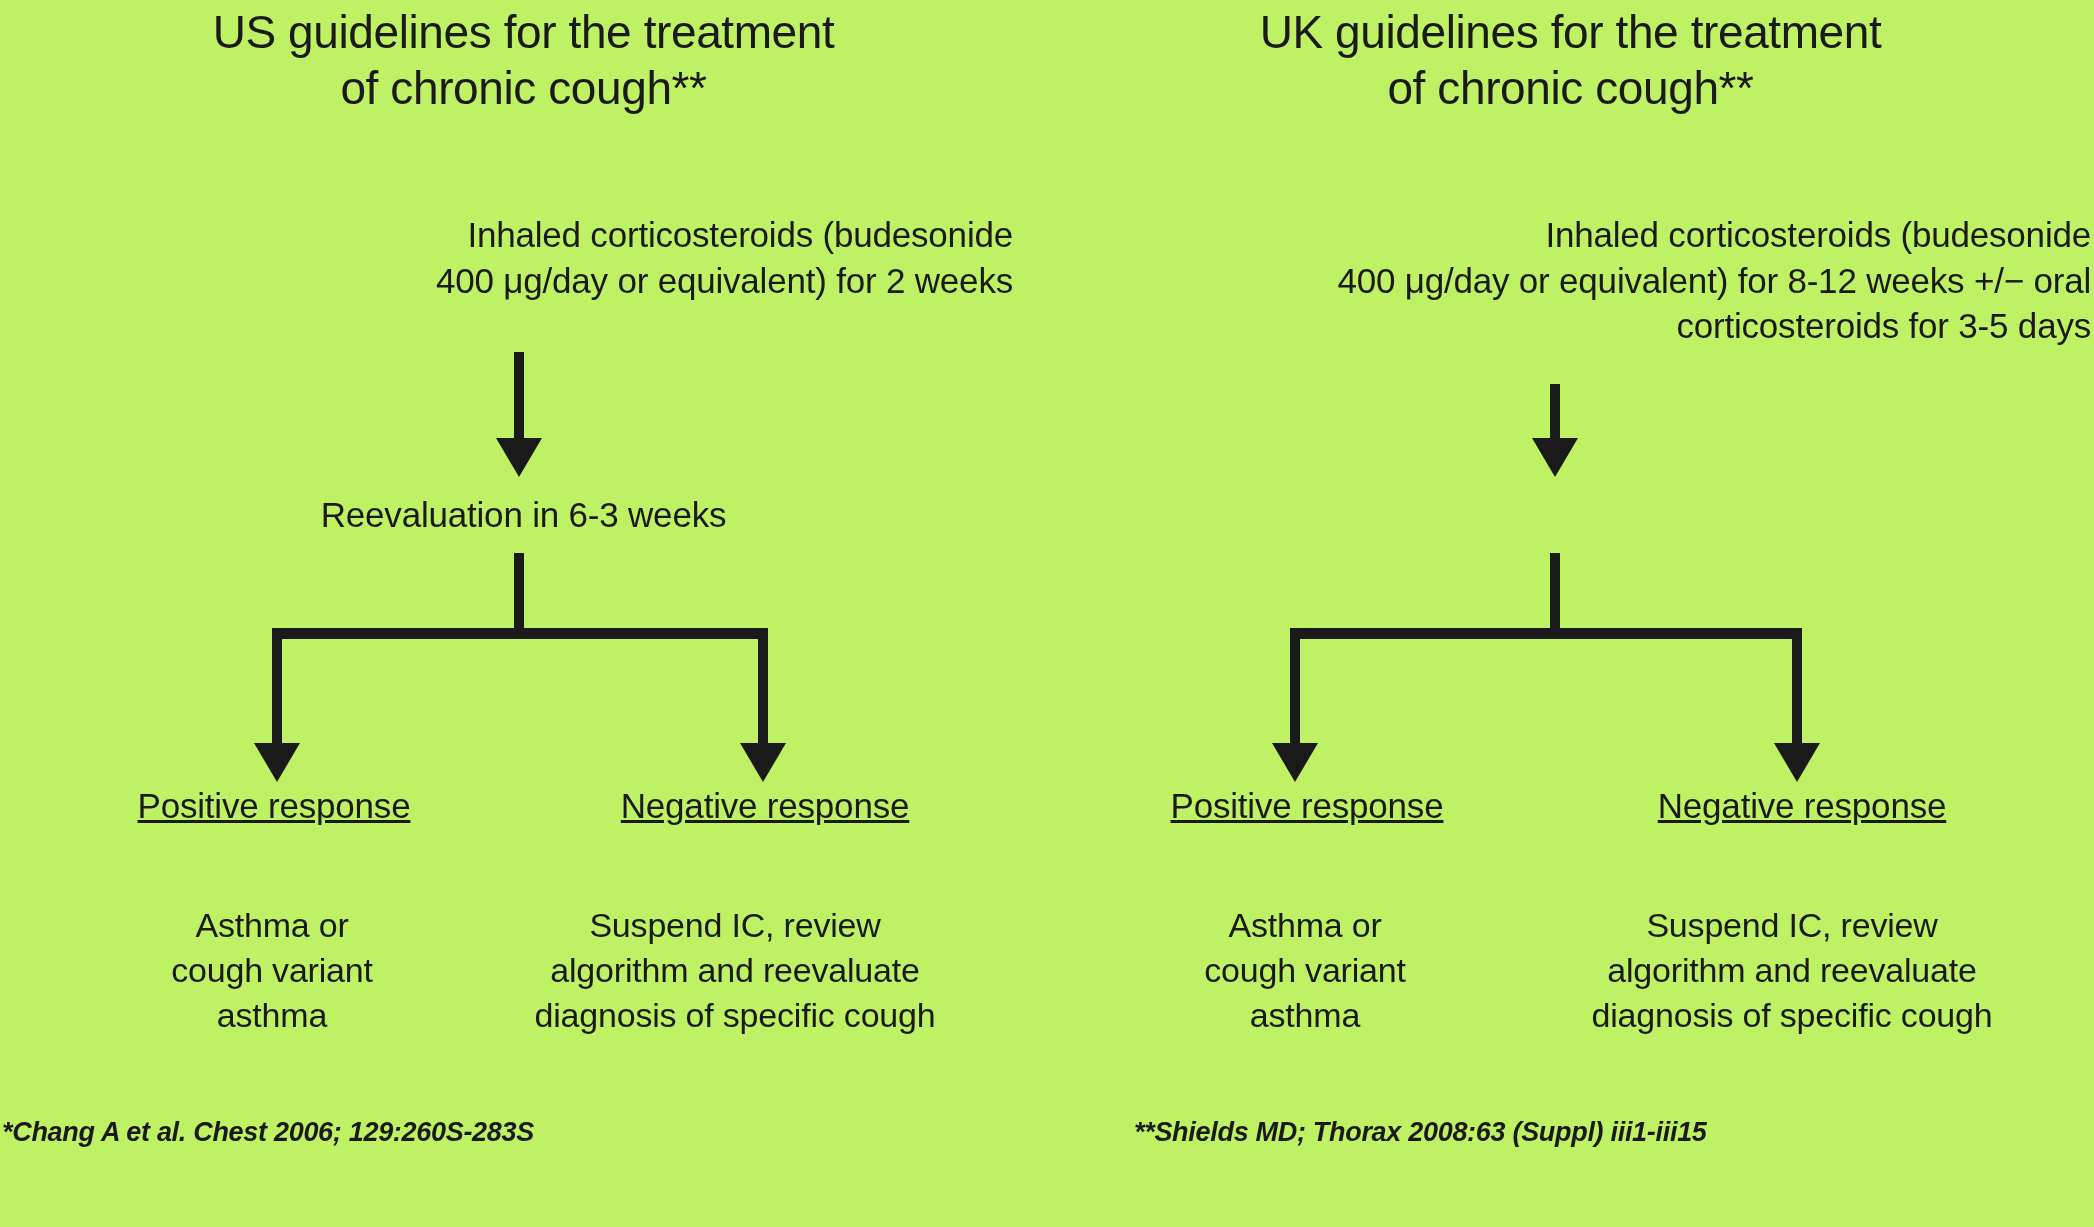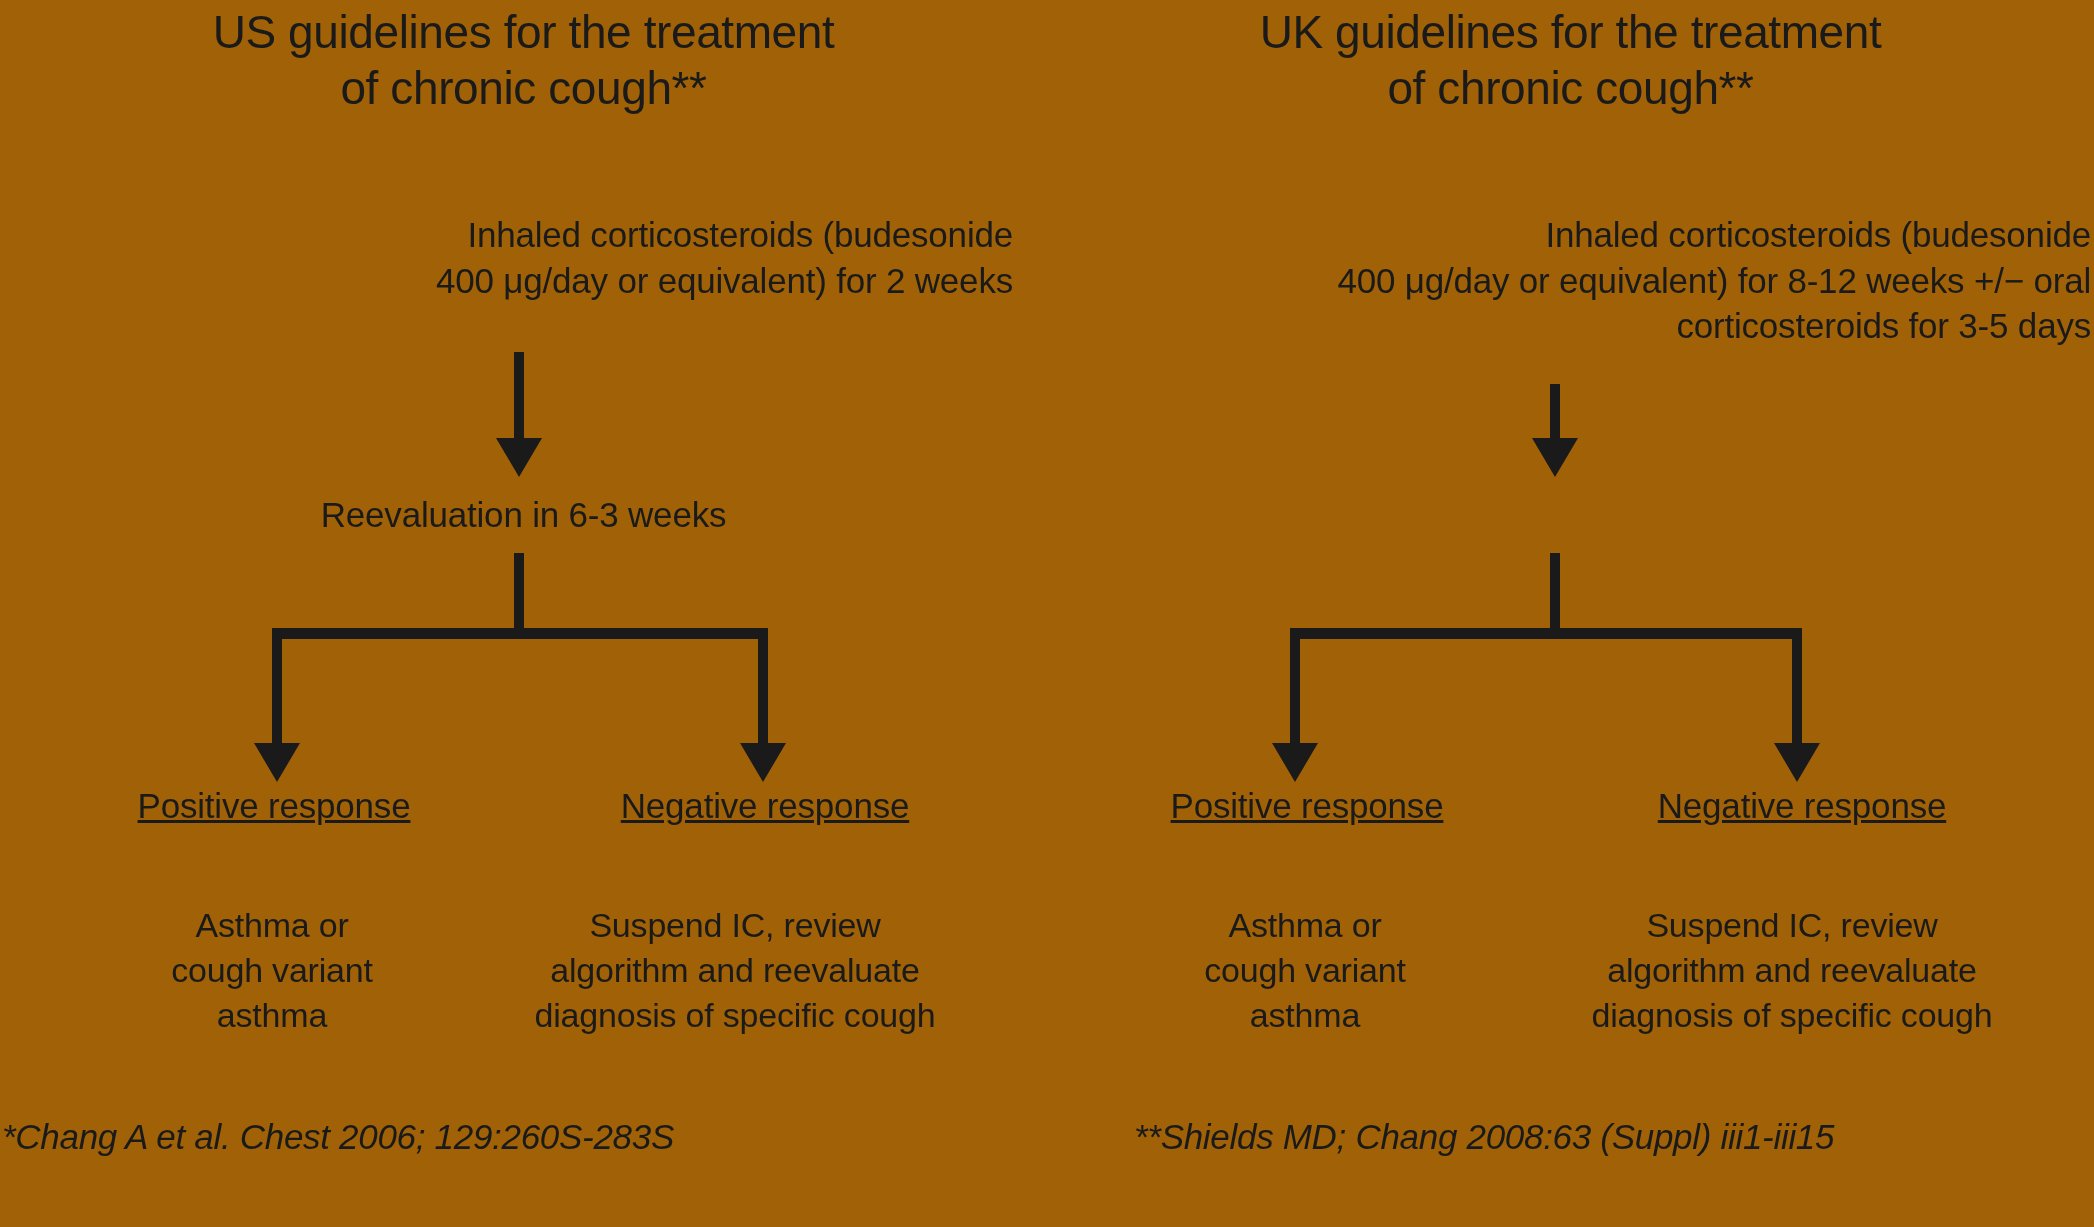--- a/index.html
+++ b/index.html
@@ -1,19 +1,19 @@
 <!DOCTYPE html>
 <html><head>
 <meta charset="utf-8">
 <style>
   html,body{margin:0;padding:0;background:#ffffff;}
   #page{
     position:relative;
     width:2094px;height:1227px;
-    background:#a16207;
+    background:#bef264;
     overflow:hidden;
     font-family:"Liberation Sans","DejaVu Sans",sans-serif;
     color:#1a1a1a;
     -webkit-font-smoothing:antialiased;
   }
   .panel{position:absolute;top:0;height:1227px;width:1047px;}
   #panel-us{left:0;}
   #panel-uk{left:1047px;}
 
   .txt{position:absolute;text-align:center;line-height:1.20;color:#1a1a1a;white-space:pre-line;}
@@ -59,23 +59,23 @@
     top:903px;
     letter-spacing:-0.2px;
   }
   .outcome-left{width:360px;left:92px;}
   .outcome-right{width:470px;left:500px;}
   #panel-uk .outcome-left{width:360px;left:78px;}
   #panel-uk .outcome-right{width:500px;left:495px;}
 
   .cite{
     position:absolute;
-    font-size:35px;
+    font-size:27px;
     font-style:italic;
-    font-weight:400;
+    font-weight:700;
     color:#1a1a1a;
     top:1117px;
     letter-spacing:-0.3px;
     white-space:nowrap;
   }
   #cite-us{left:2px;}
   #cite-uk{left:1134px;}
 
   .conn{position:absolute;left:0;top:0;width:1047px;height:1227px;pointer-events:none;}
 </style>
@@ -152,15 +152,15 @@
 
     <div class="txt outcome outcome-left">Asthma or
 cough variant
 asthma</div>
     <div class="txt outcome outcome-right">Suspend IC, review
 algorithm and reevaluate
 diagnosis of specific cough</div>
   </div>
 
   <div class="cite" id="cite-us">*Chang A et al. Chest 2006; 129:260S-283S</div>
-  <div class="cite" id="cite-uk">**Shields MD; Chang 2008:63 (Suppl) iii1-iii15</div>
+  <div class="cite" id="cite-uk">**Shields MD; Thorax 2008:63 (Suppl) iii1-iii15</div>
 
 </div>
 
 </body></html>

